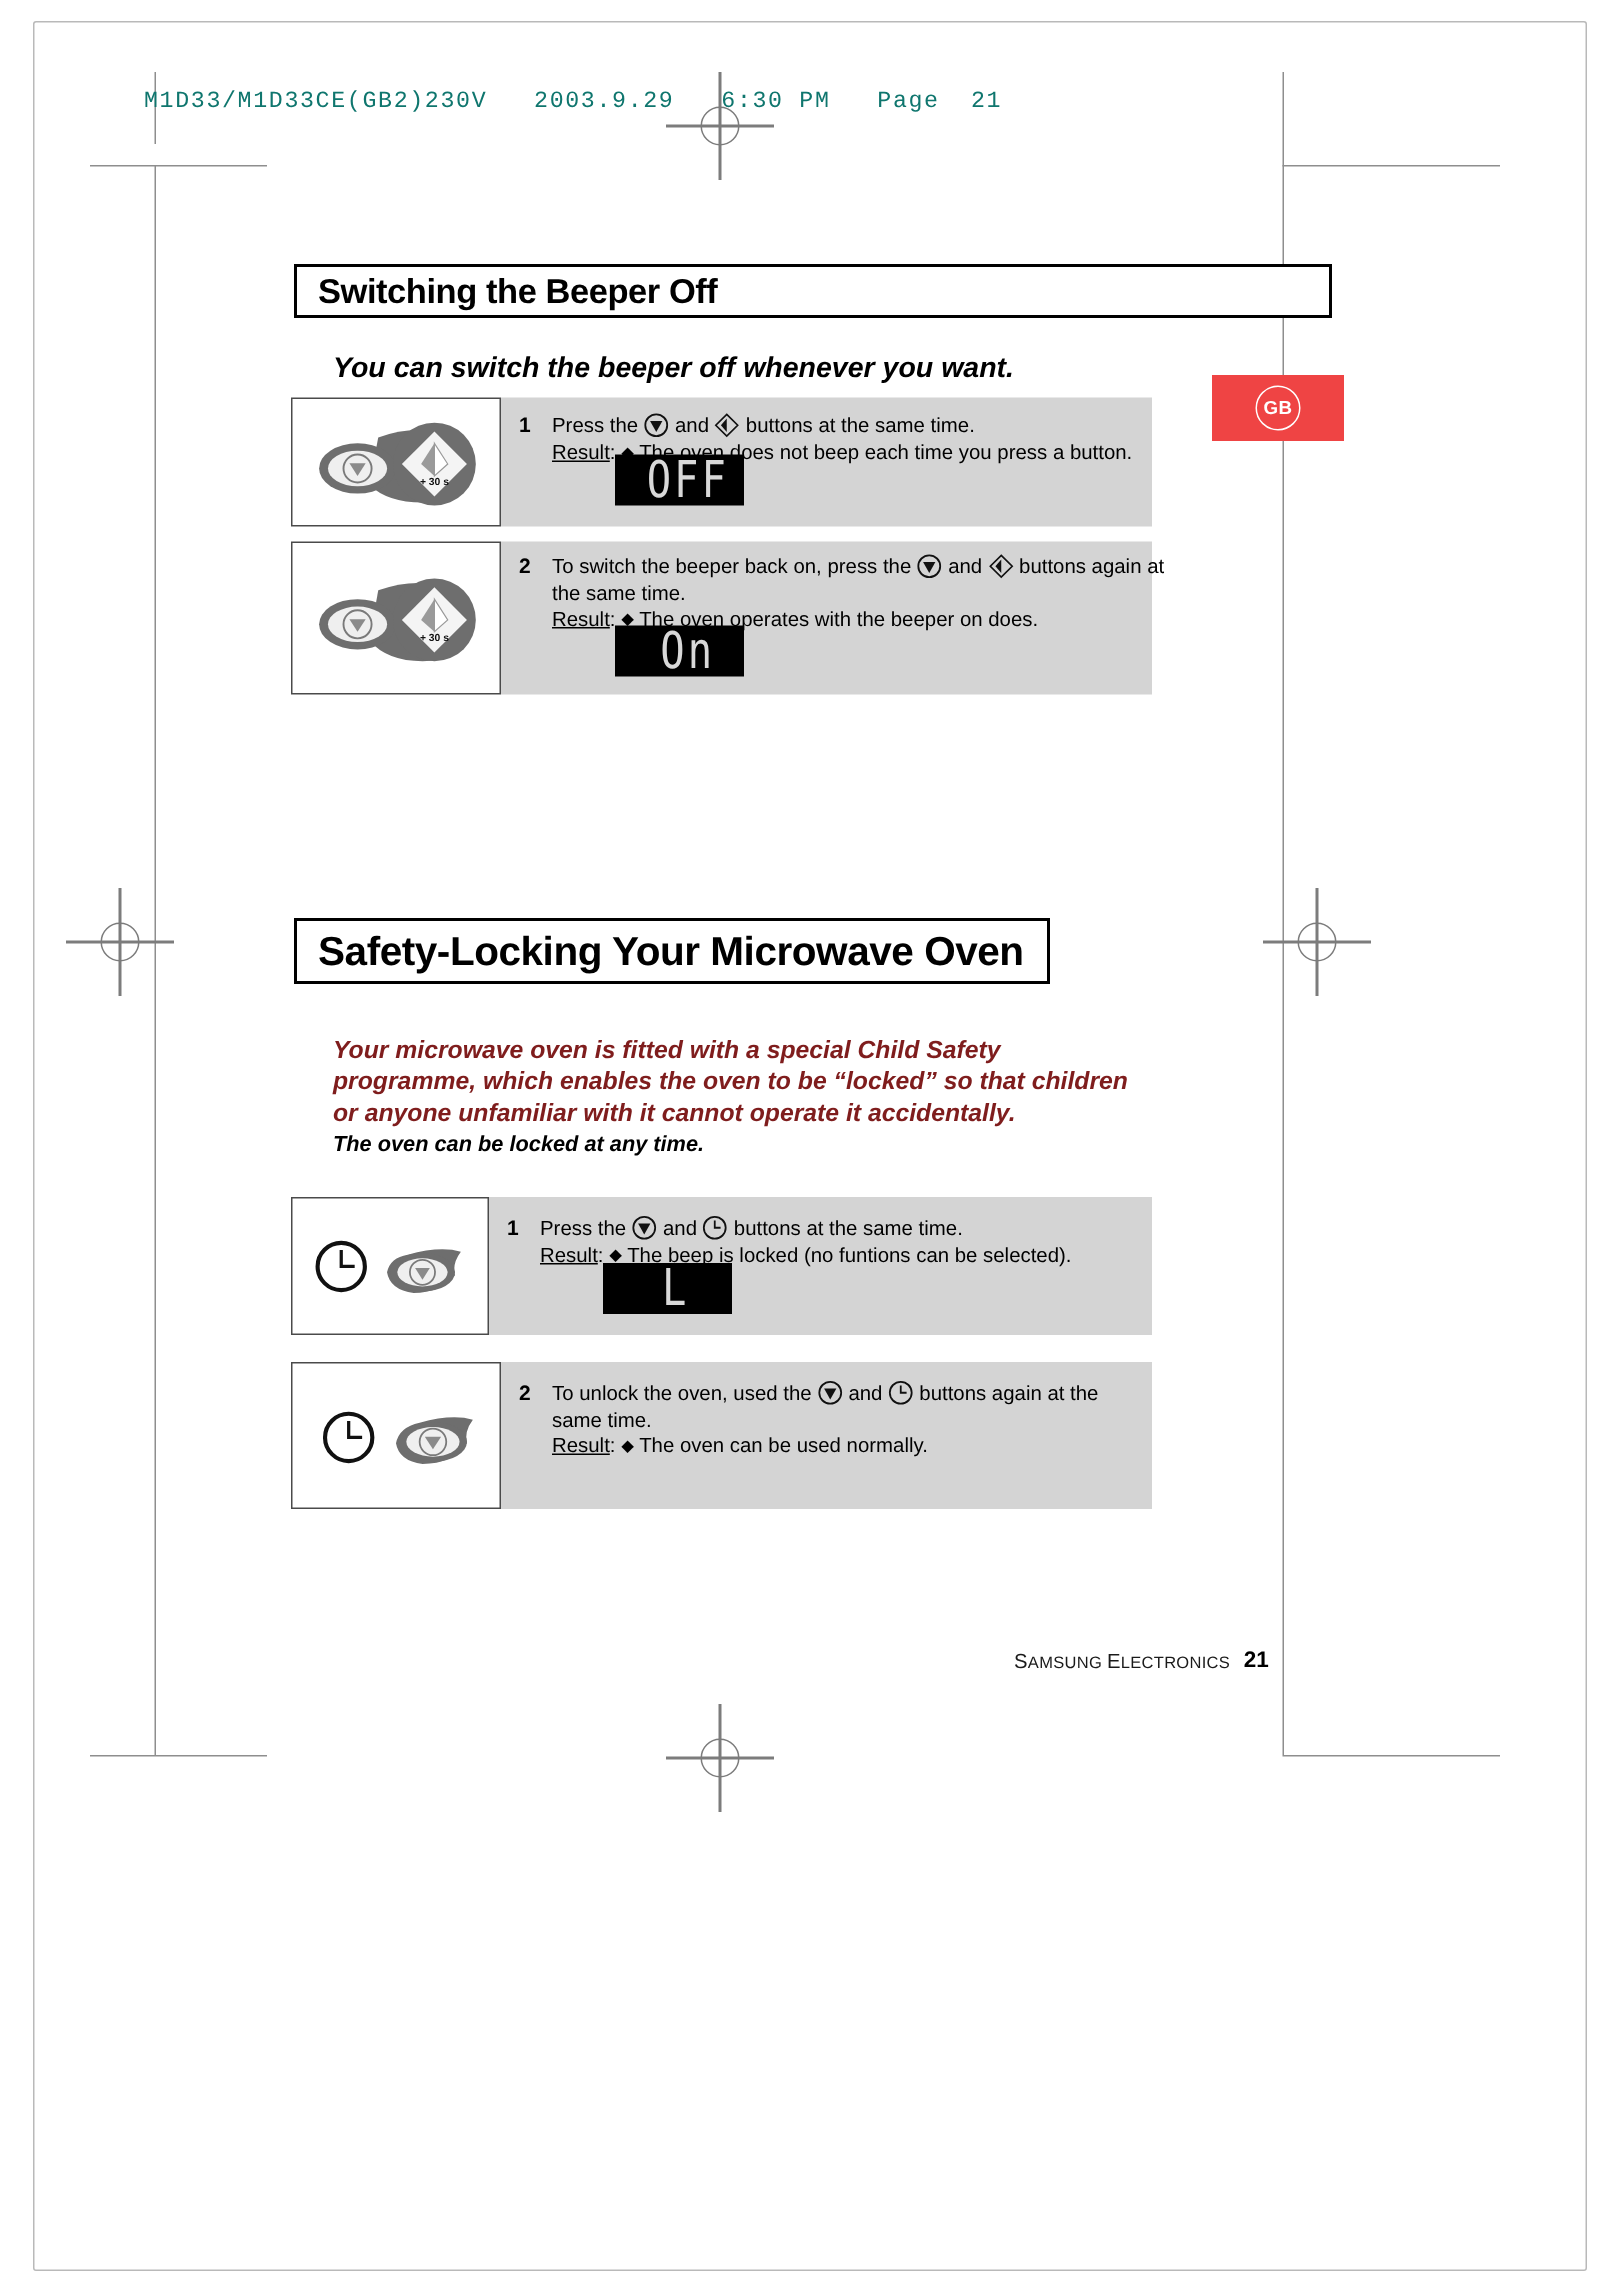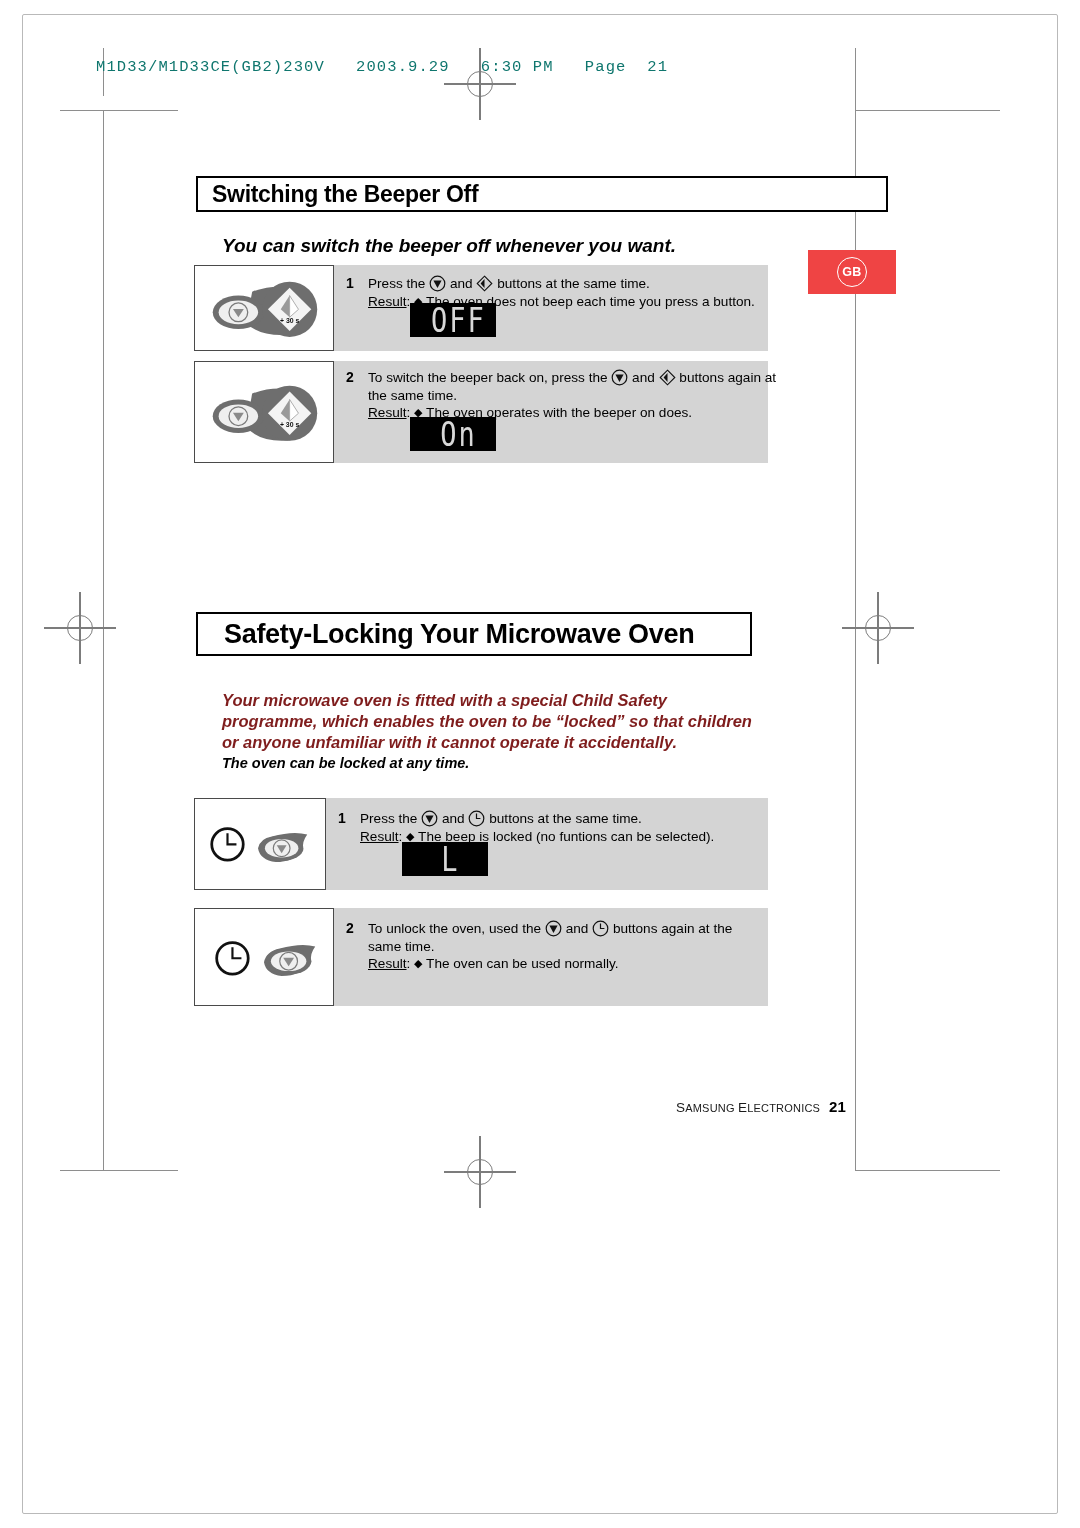--- a/index.html
+++ b/index.html
@@ -75,21 +75,21 @@
     align-items: center;
   }
   .section-bar span {
     padding-left: 14px;
     font-weight: bold;
     color: #000;
     letter-spacing: -0.3px;
   }
   #bar-beeper { left: 196px; top: 176px; width: 692px; height: 36px; }
   #bar-beeper span { font-size: 23px; }
-  #bar-lock { left: 196px; top: 612px; width: 556px; height: 44px; padding-left: 12px; }
+  #bar-lock { left: 196px; top: 612px; width: 504px; height: 44px; }
   #bar-lock span { font-size: 27px; }
 
   
   .intro-bold {
     position: absolute;
     font-weight: bold;
     font-style: italic;
     color: #000;
   }
   #beeper-intro {

